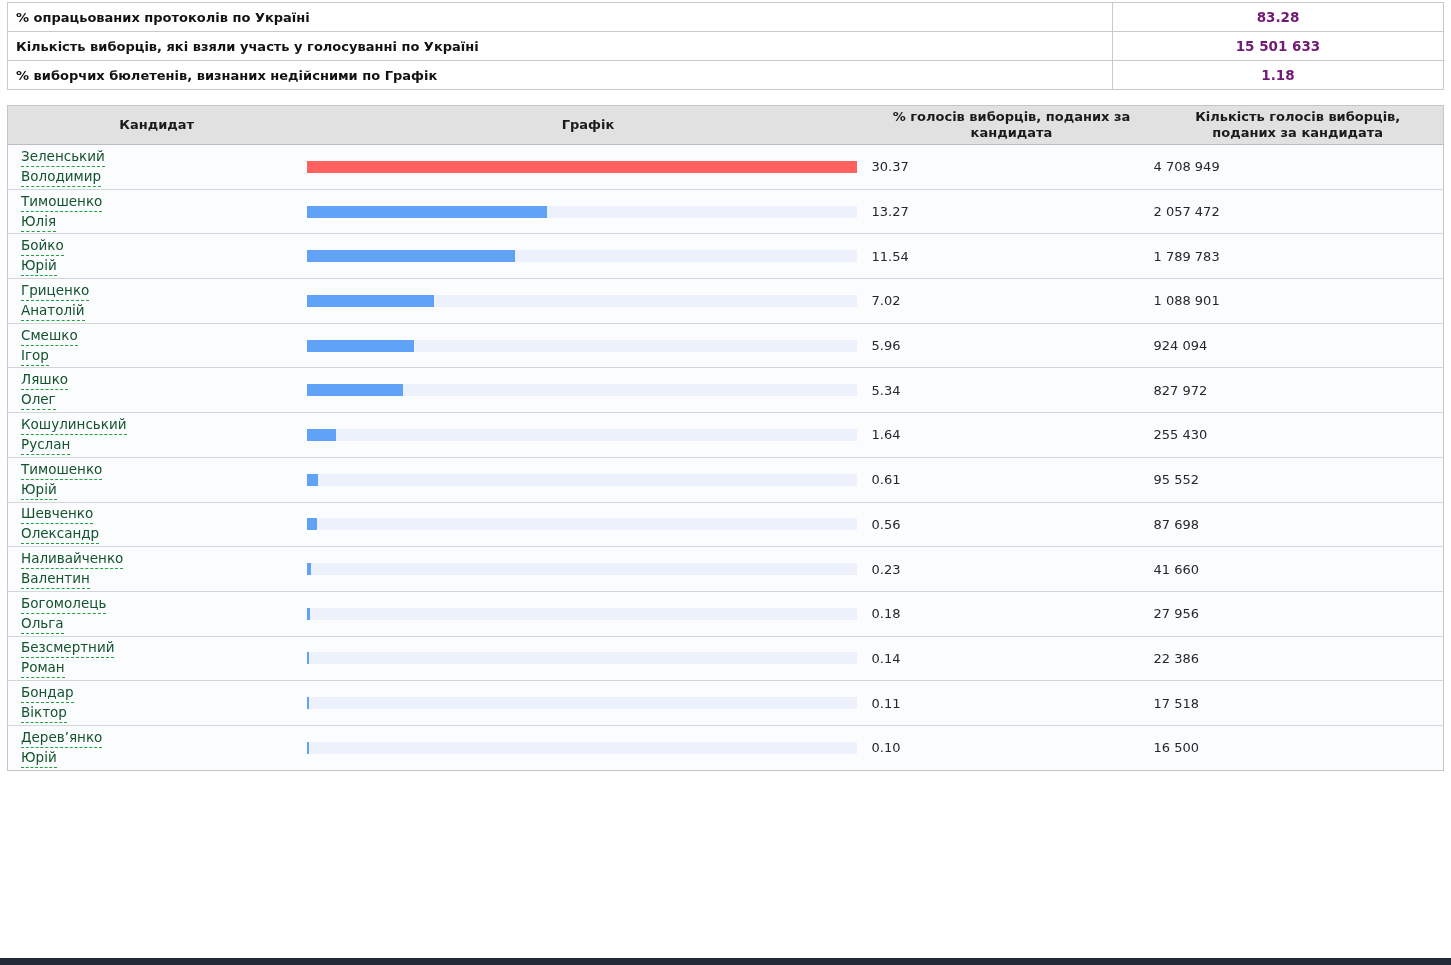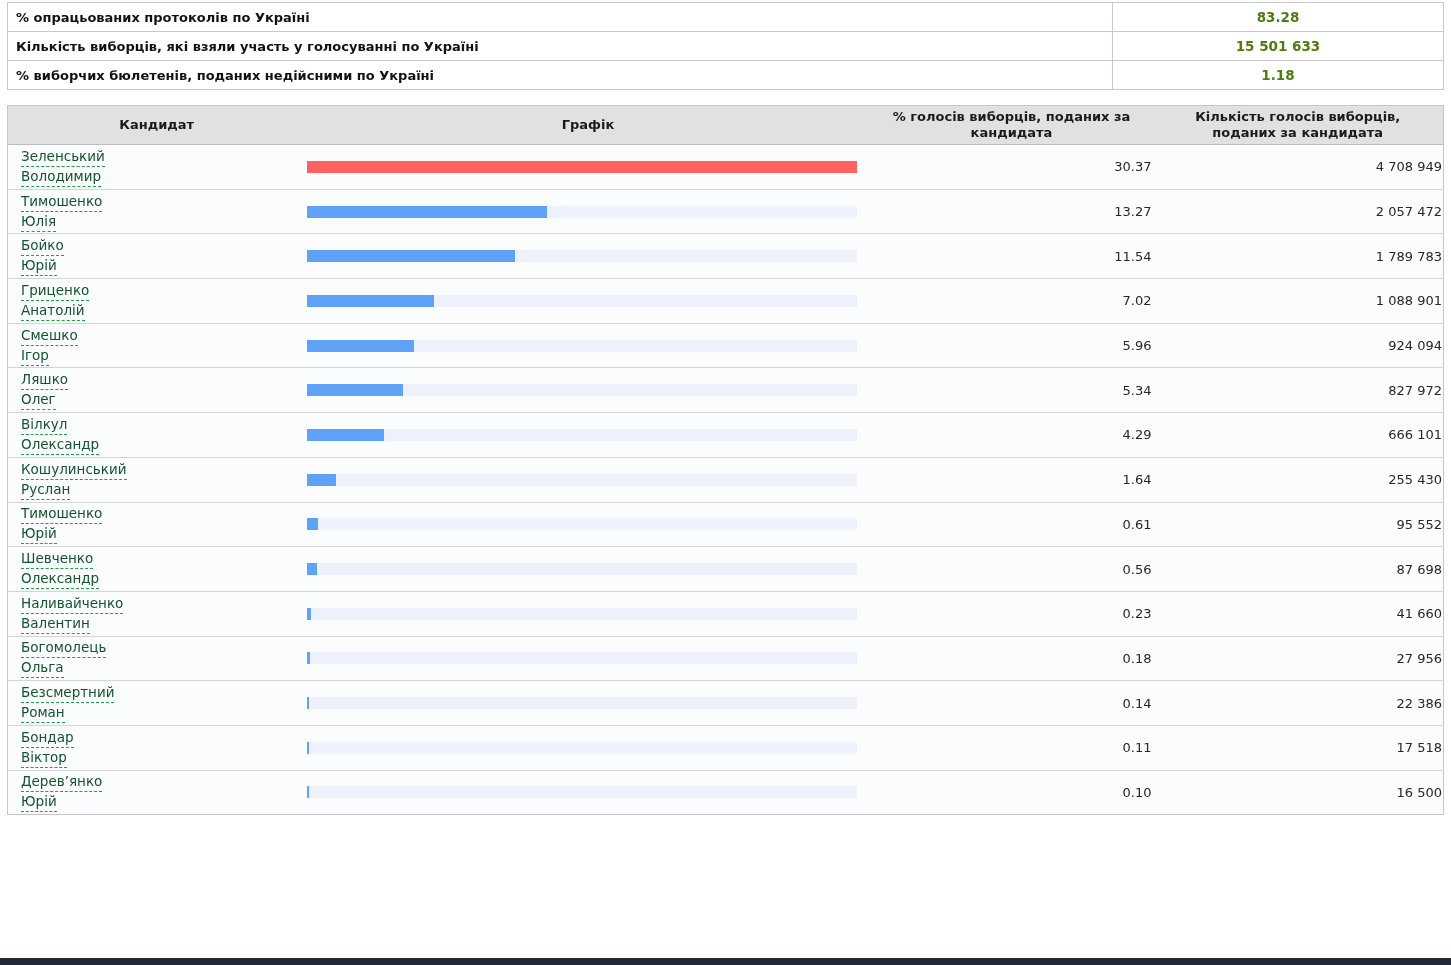--- a/index.html
+++ b/index.html
@@ -7,41 +7,41 @@
        font-family:"DejaVu Sans","Liberation Sans",sans-serif;}
   .page{padding:2px 7px 18px 7px;}
 
   table{border-collapse:collapse;width:100%;table-layout:fixed;}
 
   
   .summary{border:1px solid #c6c9cd;margin-bottom:15px;}
   .summary tr{height:29px;}
   .summary tr + tr td{border-top:1px solid #c6c9cd;}
   .summary .lbl{font-weight:bold;font-size:13px;color:#121212;padding-left:8px;}
-  .summary .val{text-align:center;font-weight:bold;font-size:13.5px;color:#4d7c0f;
+  .summary .val{text-align:center;font-weight:bold;font-size:13.5px;color:#701a75;
                 border-left:1px solid #c6c9cd;}
 
   
   .results{border:1px solid #c3c6ca;}
   .results thead tr{height:39px;}
   .results th{background:#e1e1e2;font-size:13px;font-weight:bold;color:#1b1b1b;
               border-bottom:1px solid #babdc1;text-align:center;vertical-align:middle;
               line-height:16px;padding:0 10px;}
   .results tbody tr{height:44.7px;background:#fafcfd;}
   .results tbody tr + tr td{border-top:1px solid #d3d5d9;}
   .results td{vertical-align:middle;}
   td.cand{padding-left:13px;}
   .cand-link{color:#14532d;font-size:13.5px;line-height:18px;text-decoration:none;
              display:inline-block;cursor:pointer;}
   .cand-link .cl{display:inline-block;border-bottom:1px dashed #1fa23f;padding-bottom:1px;}
   .track{width:550px;height:12px;background:#ecf1fc;font-size:0;}
   .bar{height:12px;min-width:2px;}
   .bar.red{background:#ff6060;}
   .bar.blue{background:#5fa2f8;}
-  td.pct, td.votes{text-align:right;font-size:13px;color:#27272b;}
+  td.pct, td.votes{text-align:left;font-size:13px;color:#27272b;}
 
   
   .footer-bar{position:absolute;left:0;bottom:0;width:100%;height:7px;background:#232936;}
 </style>
 </head>
 <body>
 
 <div class="page">
 
   <table class="summary">
@@ -52,21 +52,21 @@
     <tbody id="summary-body">
         <tr>
           <td class="lbl">% опрацьованих протоколів по Україні</td>
           <td class="val">83.28</td>
         </tr>
         <tr>
           <td class="lbl">Кількість виборців, які взяли участь у голосуванні по Україні</td>
           <td class="val">15 501 633</td>
         </tr>
         <tr>
-          <td class="lbl">% виборчих бюлетенів, поданих недійсними по Україні</td>
+          <td class="lbl">% виборчих бюлетенів, визнаних недійсними по Графік</td>
           <td class="val">1.18</td>
         </tr>
       </tbody>
   </table>
 
   <table class="results">
     <colgroup>
       <col style="width:298px">
         <col style="width:565px">
         <col style="width:282px">
@@ -135,30 +135,20 @@
           <td class="cand"><a class="cand-link"><span class="cl">Ляшко</span><br><span class="cl">Олег</span></a></td>
           <td>
             <div class="track">
               <div class="bar blue" style="width: 17.5831%;"></div>
             </div>
           </td>
           <td class="pct">5.34</td>
           <td class="votes">827 972</td>
         </tr>
         <tr>
-          <td class="cand"><a class="cand-link"><span class="cl">Вілкул</span><br><span class="cl">Олександр</span></a></td>
-          <td>
-            <div class="track">
-              <div class="bar blue" style="width: 14.1258%;"></div>
-            </div>
-          </td>
-          <td class="pct">4.29</td>
-          <td class="votes">666 101</td>
-        </tr>
-        <tr>
           <td class="cand"><a class="cand-link"><span class="cl">Кошулинський</span><br><span class="cl">Руслан</span></a></td>
           <td>
             <div class="track">
               <div class="bar blue" style="width: 5.40007%;"></div>
             </div>
           </td>
           <td class="pct">1.64</td>
           <td class="votes">255 430</td>
         </tr>
         <tr>

